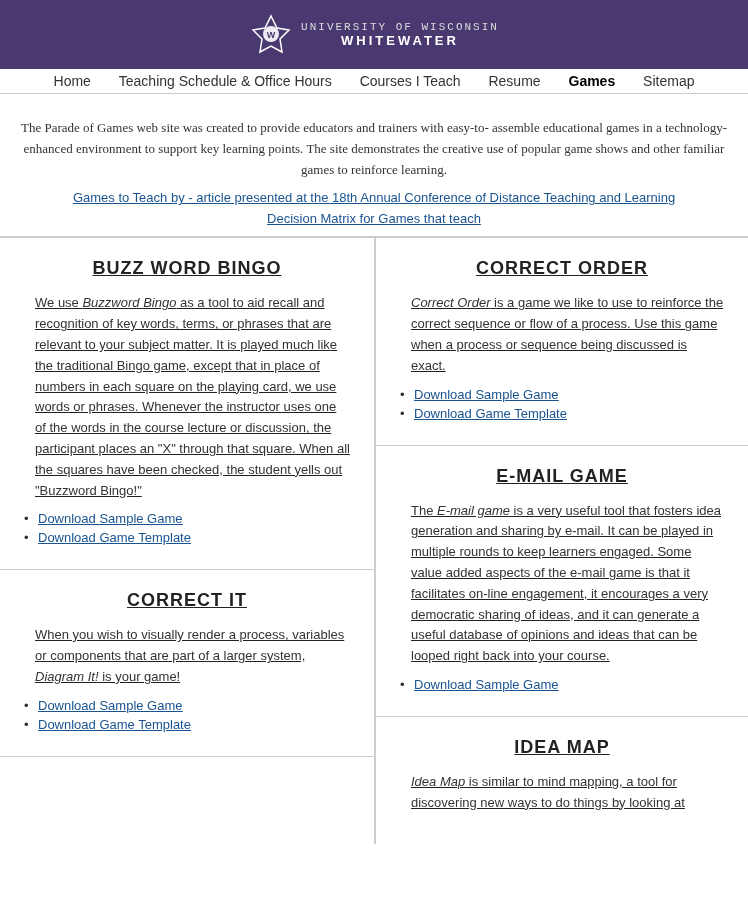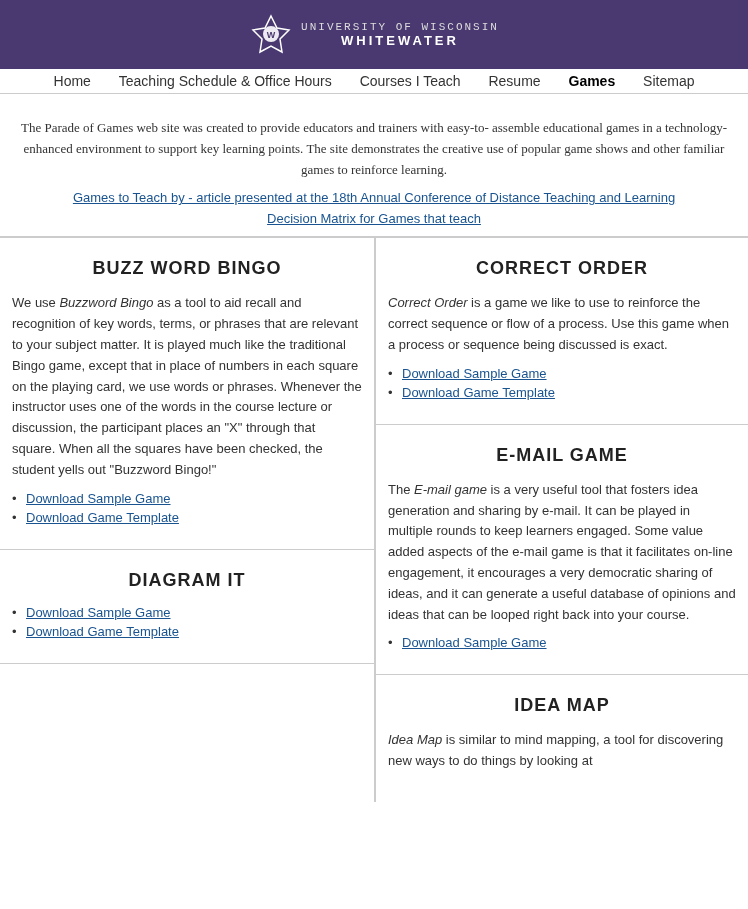--- a/index.html
+++ b/index.html
@@ -57,38 +57,40 @@
     }
 
     
     #games-grid {
       display: grid;
       grid-template-columns: 1fr 1fr;
       border-top: 2px solid #ccc;
     }
     .game-sub {
       border-bottom: 1px solid #ccc;
-      padding: 20px 12px;
+      padding: 20px 24px;
+      text-decoration: underline;
     }
     .game-sub:last-child {
       border-bottom: none;
     }
     .game-sub h2 {
       font-size: 18px;
       font-weight: bold;
       text-align: center;
       letter-spacing: 1px;
       margin-bottom: 14px;
       color: #222;
     }
     .game-sub p {
       font-size: 13px;
       line-height: 1.6;
       color: #333;
       margin-bottom: 10px;
+      margin-left: 11px;
     }
     .game-sub ul {
       list-style: none;
       padding: 0;
       margin-top: 10px;
     }
     .game-sub ul li {
       font-size: 13px;
       margin-bottom: 4px;
       padding-left: 14px;
@@ -159,21 +161,24 @@
       <p>
         We use <em>Buzzword Bingo</em> as a tool to aid recall and recognition of key words, terms, or phrases that are relevant to your subject matter. It is played much like the traditional Bingo game, except that in place of numbers in each square on the playing card, we use words or phrases. Whenever the instructor uses one of the words in the course lecture or discussion, the participant places an "X" through that square. When all the squares have been checked, the student yells out "Buzzword Bingo!"
       </p>
       <ul>
         <li><a href="#">Download Sample Game</a></li>
         <li><a href="#">Download Game Template</a></li>
       </ul>
     </div>
 
     <div class="game-sub">
-      <h2>DIAGRAM IT</h2>
+      <h2>CORRECT IT</h2>
+      <p>
+        When you wish to visually render a process, variables or components that are part of a larger system, <em>Diagram It!</em> is your game!
+      </p>
       <ul>
         <li><a href="#">Download Sample Game</a></li>
         <li><a href="#">Download Game Template</a></li>
       </ul>
     </div>
 
     <div class="game-sub">
       
       
     </div>

